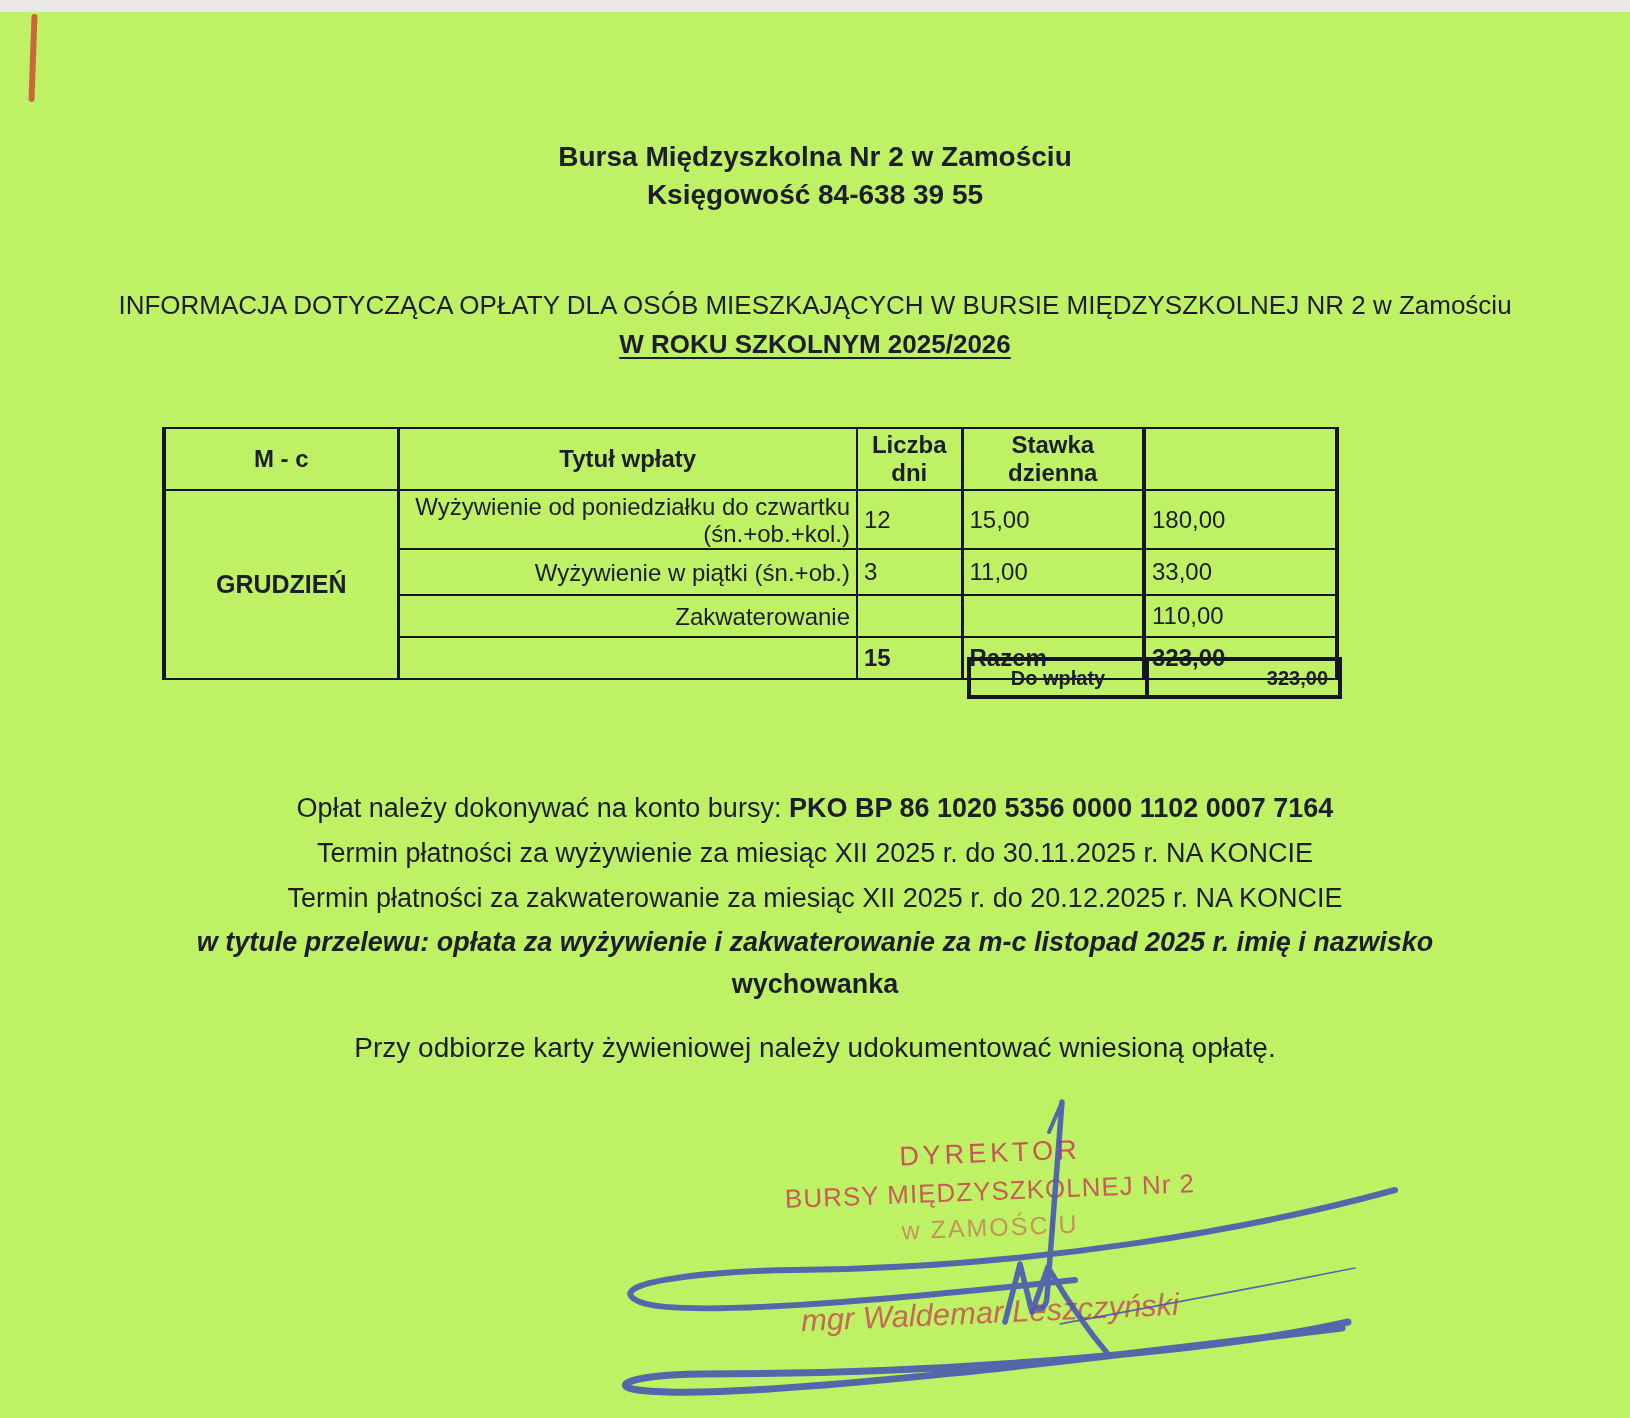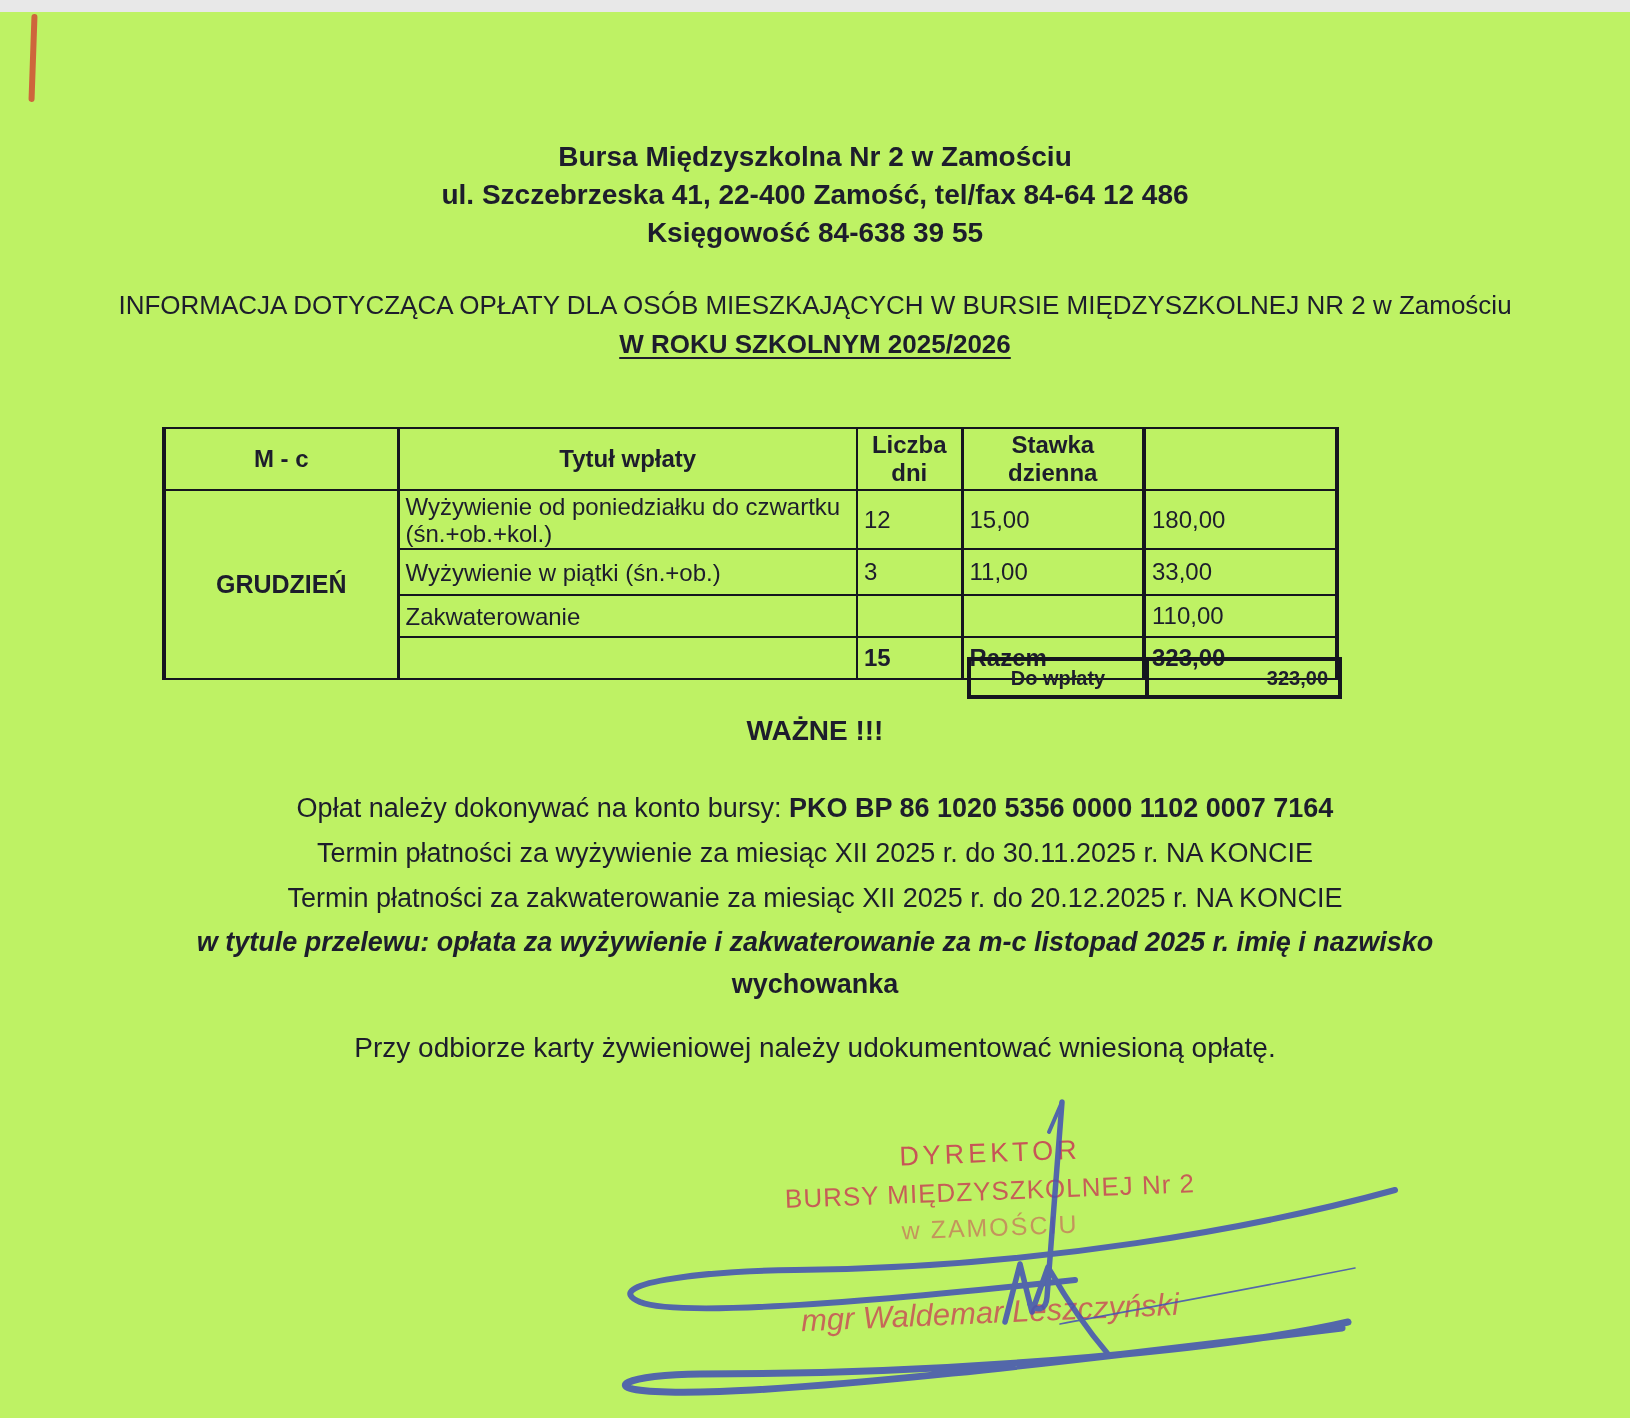--- a/index.html
+++ b/index.html
@@ -29,21 +29,21 @@
   table.fee td,table.fee th{border:2px solid #15151f;vertical-align:middle;
     padding:0 6px;overflow:hidden;}
   table.fee th{font-weight:bold;text-align:center;padding:2px 4px;}
   tr.hdr > *{border-top:4px solid #15151f;border-bottom:4px solid #15151f;}
   .bl3{border-left:3px solid #15151f !important;}
   .bl4{border-left:4px solid #15151f !important;}
   .outl{border-left:4px solid #15151f !important;}
   .outr{border-right:4px solid #15151f !important;}
   tr.last > *{border-bottom:4px solid #15151f;}
   td.month{font-weight:bold;text-align:center;font-size:25px;}
-  td.ttl{text-align:left;line-height:27px;padding-left:9px;}
+  td.ttl{text-align:right;line-height:27px;padding-left:9px;}
   td.num{}
   td.amt{text-align:left;padding-right:10px;}
 
   
   .pay-row{left:960px;top:645px;display:flex;font-size:20px;font-weight:bold;padding-left:7px;}
   .pay-row .cell{border:4px solid #15151f;height:42px;box-sizing:border-box;
     display:flex;align-items:center;}
   .pay-row .lbl{width:182px;justify-content:center;}
   .pay-row .val{width:193px;justify-content:flex-end;padding-right:10px;border-left:none;}
 
@@ -70,21 +70,20 @@
 </style>
 </head>
 <body>
 
 <div class="page">
 
   <div class="abs red-streak"></div>
 
   <div class="abs org-header center">
     <div>Bursa Międzyszkolna Nr 2 w Zamościu</div>
-    <div>ul. Szczebrzeska 41, 22-400 Zamość, tel/fax 84-64 12 486</div>
     <div>Księgowość 84-638 39 55</div>
   </div>
 
   <div class="abs doc-title center">
     <div>INFORMACJA DOTYCZĄCA OPŁATY DLA OSÓB MIESZKAJĄCYCH W BURSIE MIĘDZYSZKOLNEJ NR 2 w Zamościu</div>
     <div class="yr">W ROKU SZKOLNYM 2025/2026</div>
   </div>
 
   <table class="fee">
     <colgroup>
@@ -131,21 +130,20 @@
       <td class="amt bold bl4 outr">323,00</td>
     </tr>
   </tbody>
     </table>
 
   <div class="abs pay-row">
     <div class="cell lbl">Do wpłaty</div>
     <div class="cell val">323,00</div>
   </div>
 
-  <div class="abs important-heading center">WAŻNE !!!</div>
 
   <div class="abs note n1 center">
     <span>Opłat należy dokonywać na konto bursy: </span><span class="bold">PKO BP 86 1020 5356 0000 1102 0007 7164</span>
   </div>
   <div class="abs note n2 center">Termin płatności za wyżywienie za miesiąc XII 2025 r. do 30.11.2025 r. NA KONCIE</div>
   <div class="abs note n3 center">Termin płatności za zakwaterowanie za miesiąc XII 2025 r. do 20.12.2025 r. NA KONCIE</div>
   <div class="abs note n4 center">w tytule przelewu: opłata za wyżywienie i zakwaterowanie  za m-c listopad 2025 r. imię i nazwisko</div>
   <div class="abs card-note center">Przy odbiorze karty żywieniowej należy udokumentować wniesioną opłatę.</div>
 
   <div class="abs note n5 center">wychowanka</div>

